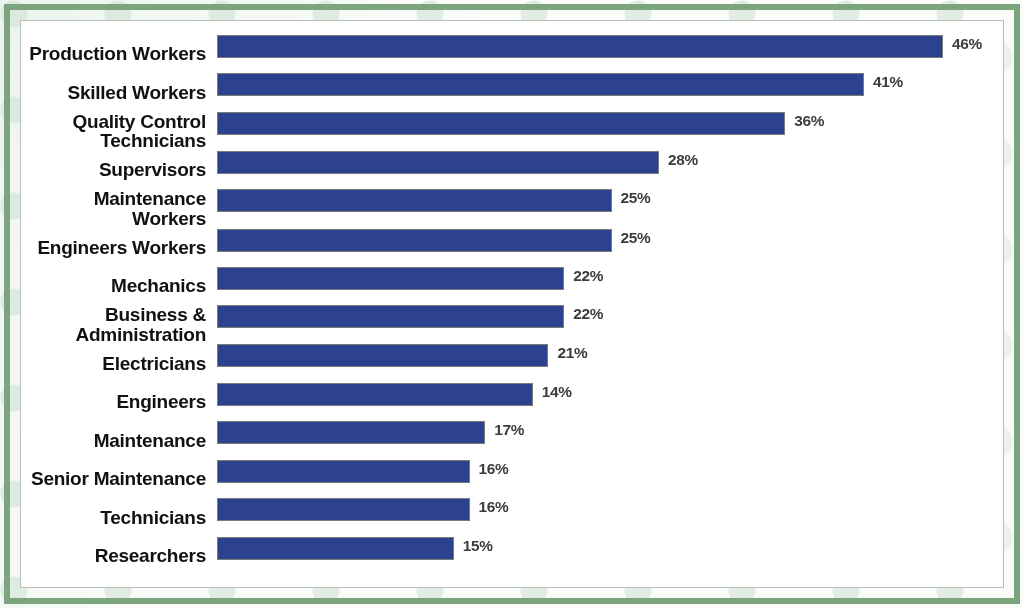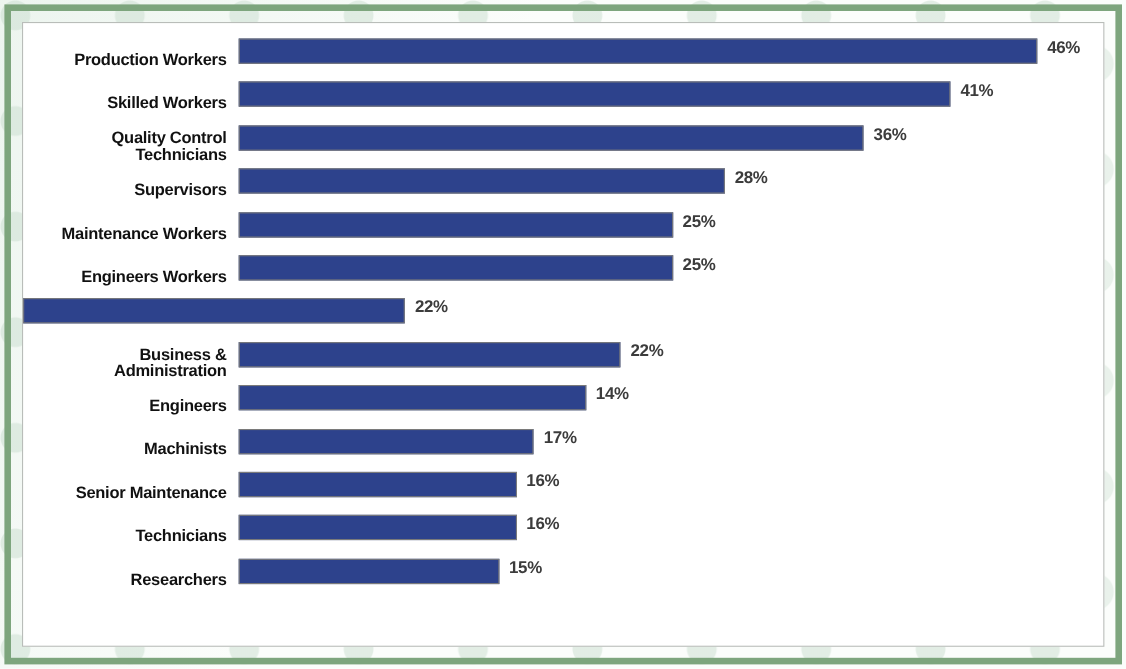--- a/index.html
+++ b/index.html
@@ -72,21 +72,21 @@
     align-items: center;
     box-sizing: border-box;
   }
 
   .cat-label {
     width: 196px;
     flex: 0 0 196px;
     text-align: right;
     padding-right: 11px;
     box-sizing: border-box;
-    font-size: 15px;
+    font-size: 19px;
     font-weight: bold;
     color: #111111;
     line-height: 1.03;
     letter-spacing: -0.25px;
     white-space: pre-line;
     font-stretch: condensed;
   }
 
   .bar-area {
     position: relative;
@@ -157,42 +157,50 @@
             </div>
           </div>
           <div class="bar-row">
             <div class="cat-label">Engineers Workers</div>
             <div class="bar-area">
               <div class="bar" style="width: 394.565px; background: rgb(45, 66, 140); border-color: rgb(122, 122, 122);"></div>
               <div class="val-label" style="color: rgb(60, 60, 60);">25%</div>
             </div>
           </div>
           <div class="bar-row">
+            <div class="cat-label">Mechanics</div>
             <div class="bar-area">
               <div class="bar" style="width: 347.217px; background: rgb(45, 66, 140); border-color: rgb(122, 122, 122);"></div>
               <div class="val-label" style="color: rgb(60, 60, 60);">22%</div>
             </div>
           </div>
           <div class="bar-row">
             <div class="cat-label">Business &amp;
 Administration</div>
             <div class="bar-area">
               <div class="bar" style="width: 347.217px; background: rgb(45, 66, 140); border-color: rgb(122, 122, 122);"></div>
               <div class="val-label" style="color: rgb(60, 60, 60);">22%</div>
             </div>
           </div>
           <div class="bar-row">
+            <div class="cat-label">Electricians</div>
+            <div class="bar-area">
+              <div class="bar" style="width: 331.435px; background: rgb(45, 66, 140); border-color: rgb(122, 122, 122);"></div>
+              <div class="val-label" style="color: rgb(60, 60, 60);">21%</div>
+            </div>
+          </div>
+          <div class="bar-row">
             <div class="cat-label">Engineers</div>
             <div class="bar-area">
               <div class="bar" style="width: 315.652px; background: rgb(45, 66, 140); border-color: rgb(122, 122, 122);"></div>
               <div class="val-label" style="color: rgb(60, 60, 60);">14%</div>
             </div>
           </div>
           <div class="bar-row">
-            <div class="cat-label">Machinists</div>
+            <div class="cat-label">Maintenance</div>
             <div class="bar-area">
               <div class="bar" style="width: 268.304px; background: rgb(45, 66, 140); border-color: rgb(122, 122, 122);"></div>
               <div class="val-label" style="color: rgb(60, 60, 60);">17%</div>
             </div>
           </div>
           <div class="bar-row">
             <div class="cat-label">Senior Maintenance</div>
             <div class="bar-area">
               <div class="bar" style="width: 252.522px; background: rgb(45, 66, 140); border-color: rgb(122, 122, 122);"></div>
               <div class="val-label" style="color: rgb(60, 60, 60);">16%</div>

